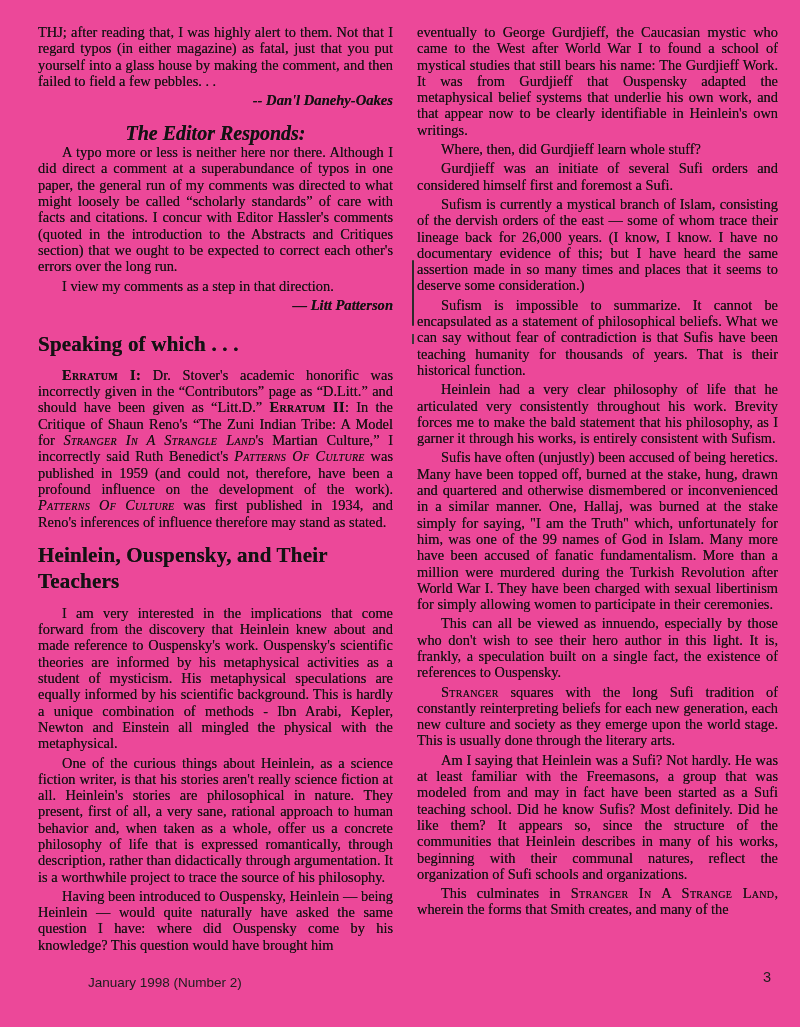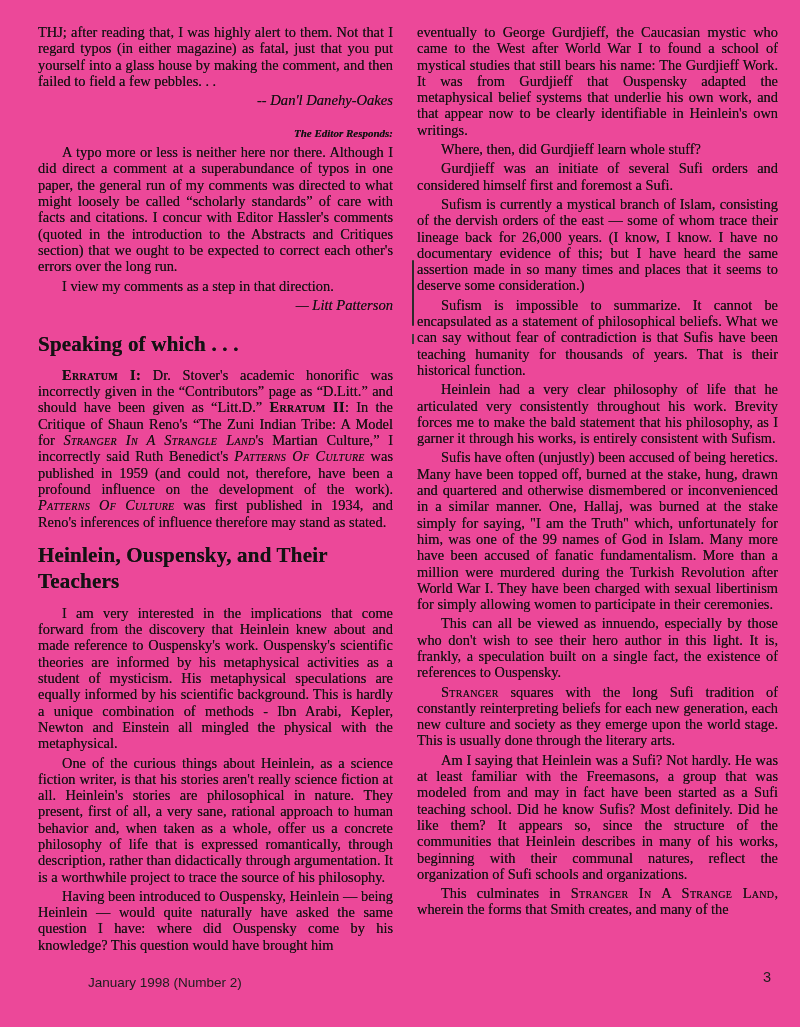--- a/index.html
+++ b/index.html
@@ -23,29 +23,29 @@
   .bp {
     margin:0 0 3px 0;
     font-size:14.4px; line-height:16.3px;
     text-indent:24px;
     text-shadow:0 0 0.3px rgba(0,0,0,0.65);
   }
   .noindent { text-indent:0; }
   .sig {
     margin:1px 0 12px 0;
     font-size:14.6px; line-height:17px;
-    font-weight:normal; font-style:italic;
+    font-weight:bold; font-style:italic;
     text-align:right; text-indent:0;
     text-shadow:0 0 0.3px rgba(0,0,0,0.65);
   }
   .responds {
     margin:16px 0 2px 0;
-    font-size:11px; line-height:17px;
+    font-size:20px; line-height:17px;
     font-weight:bold; font-style:italic;
-    text-indent:0; text-align:right;
+    text-indent:0; text-align:center;
     text-shadow:0 0 0.3px rgba(0,0,0,0.65);
   }
   .h {
     font-size:21px; line-height:26px;
     font-weight:bold;
     margin:17px 0 10px 0;
     text-align:left; text-indent:0;
     letter-spacing:0.2px;
     text-shadow:0 0 0.3px rgba(0,0,0,0.7);
   }

